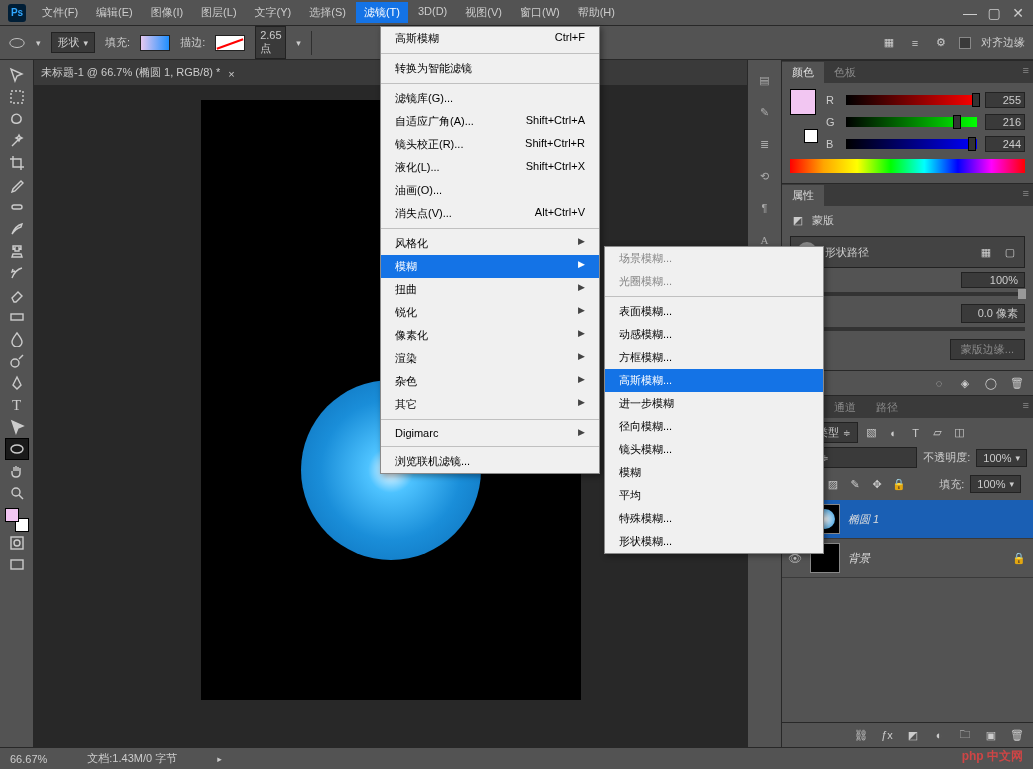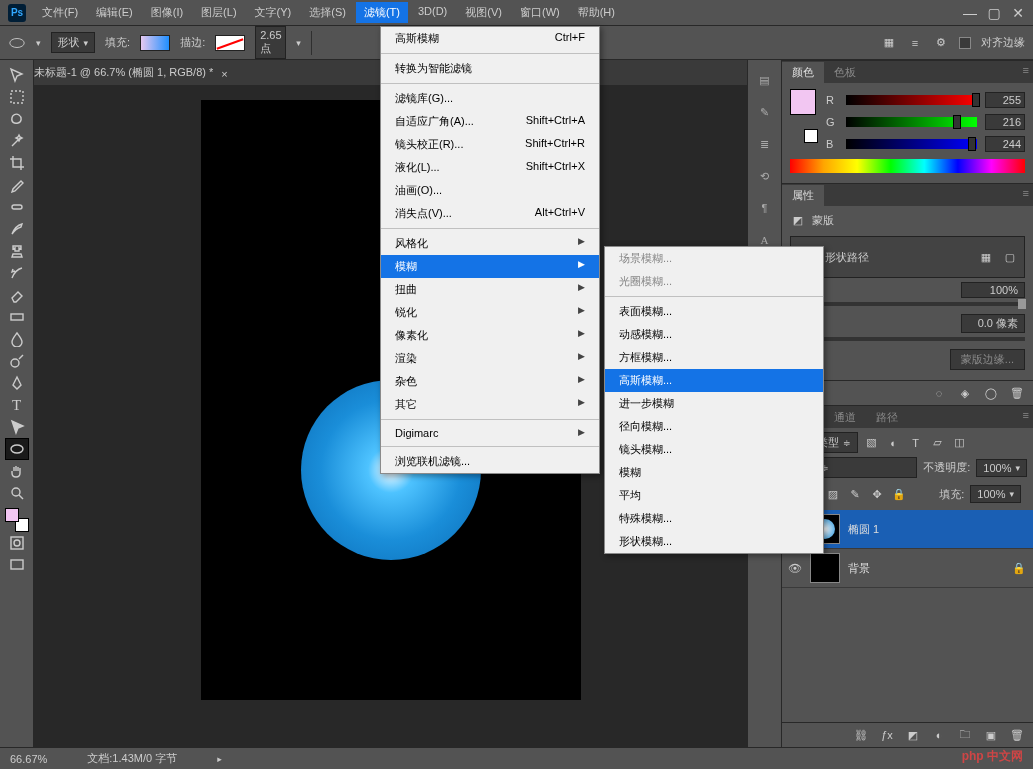--- a/index.html
+++ b/index.html
@@ -21,21 +21,21 @@
 .numfield{background:#3a3a3a;border:1px solid #222;padding:2px 4px;color:#ccc;width:31px}
 .main{display:flex;height:calc(100% - 60px - 22px);position:relative}
 .toolbar{width:34px;background:#535353;display:flex;flex-direction:column;align-items:center;gap:0;padding:4px 0;border-right:1px solid #282828}
 .tool{width:24px;height:22px;display:flex;align-items:center;justify-content:center;cursor:pointer;color:#ccc;font-size:14px;position:relative}
 .tool.sel{background:#1a1a1a;border:1px solid #000}
 .tool svg{width:16px;height:16px;stroke:#ccc;fill:none;stroke-width:1.4}
 .fg-bg{width:24px;height:24px;position:relative;margin-top:4px}
 .fg{width:14px;height:14px;background:#f2c6f2;border:1px solid #000;position:absolute;left:0;top:0}
 .bg{width:14px;height:14px;background:#fff;border:1px solid #000;position:absolute;right:0;bottom:0}
 .tab-strip{height:26px;background:#3a3a3a;display:flex;align-items:center;border-bottom:1px solid #282828}
-.doc-tab{padding:4px 0;color:#ccc;display:flex;align-items:flex-end;gap:8px}
+.doc-tab{padding:4px 7px;color:#ccc;display:flex;align-items:flex-end;gap:8px}
 .doc-tab .close{cursor:pointer}
 .canvas-wrap{flex:1;display:flex;flex-direction:column;background:#282828;position:relative}
 .canvas-area{flex:1;background:#282828;display:flex;align-items:flex-start;justify-content:center;padding:14px 40px;overflow:hidden}
 .art{width:380px;height:600px;background:#000;position:relative}
 .circ{position:absolute;left:100px;top:280px;width:180px;height:180px;border-radius:50%;background:radial-gradient(circle at 50% 50%,#ffffff 0%,#4ec3ff 18%,#1a8ed9 55%,#0a6bb5 100%)}
 .panels{width:252px;background:#535353;border-left:1px solid #282828;display:flex;flex-direction:column;height:100%}
 .dock-strip{width:34px;background:#535353;display:flex;flex-direction:column;align-items:center;gap:12px;padding:10px 0;border-left:1px solid #282828}
 .dock-ico{width:20px;height:20px;display:flex;align-items:center;justify-content:center;color:#aaa;cursor:pointer}
 .panel{background:#535353;border-top:1px solid #282828}
 .panel-tabs{display:flex;background:#3a3a3a;height:22px;align-items:center}
@@ -56,42 +56,42 @@
 .prop-row{display:flex;align-items:center;justify-content:space-between;padding:4px 0}
 .prop-row .lbl{color:#ccc}
 .prop-row .val{background:#3a3a3a;border:1px solid #222;padding:1px 6px;width:64px;text-align:right}
 .prop-slider{height:4px;background:#333;position:relative;margin-bottom:4px}
 .prop-slider .tk{position:absolute;top:-3px;width:8px;height:10px;background:#9a9a9a}
 .layer-row{display:flex;align-items:center;gap:8px;padding:4px 6px;border-bottom:1px solid #3a3a3a}
 .layer-row.sel{background:#1a5fb4}
 .eye{width:14px;color:#ccc;cursor:pointer}
 .thumb-sq{width:30px;height:30px;border:1px solid #888;background:#000;display:flex;align-items:center;justify-content:center}
 .thumb-sq .c{width:20px;height:20px;border-radius:50%;background:radial-gradient(circle,#fff,#1a8ed9)}
-.layer-name{color:#ddd;font-size:11px}
+.layer-name{color:#ddd;font-style:italic;font-size:11px}
 .layers-toolbar{display:flex;justify-content:flex-end;gap:10px;padding:4px 8px;border-top:1px solid #282828;color:#888}
 .lock-row{display:flex;align-items:center;gap:6px;padding:3px 6px}
 .dropdown-menu{position:absolute;background:#f0f0f0;color:#000;border:1px solid #8a8a8a;box-shadow:2px 2px 6px rgba(0,0,0,.4);z-index:100;min-width:220px}
 .dm-item{padding:4px 14px;display:flex;justify-content:space-between;cursor:pointer}
 .dm-item.hl{background:#1473e6;color:#fff}
 .dm-item.dis{color:#888}
 .dm-sub::after{content:"▶";font-size:9px;color:#444;margin-left:12px}
 .dm-item.hl.dm-sub::after{color:#fff}
 .dm-sep{border-top:1px solid #c0c0c0;margin:3px 0}
 .statusbar{position:absolute;bottom:0;left:0;right:0;height:22px;background:#535353;display:flex;align-items:center;color:#ccc;padding:0 10px;gap:40px;border-top:1px solid #282828}
 .opt-sep{width:1px;height:24px;background:#2f2f2f}
 .smallicon{width:16px;height:16px;display:inline-flex;align-items:center;justify-content:center;color:#ccc;cursor:pointer}
 .caret{font-size:9px;color:#ccc}
 .panel-mini-icons{position:absolute;right:4px;top:3px;display:flex;gap:6px;color:#888}
 .watermark{position:absolute;right:10px;bottom:4px;color:#d44;font-size:12px;font-weight:bold;opacity:.9}
 .adjust-lbl{color:#888;font-size:11px}
 .maskedge-btn{border:1px solid #222;background:#3a3a3a;padding:2px 10px;color:#888;margin-left:auto}
 .flex{display:flex;align-items:center}
 .gap6{gap:6px}
 .checkbox{width:12px;height:12px;border:1px solid #888;background:#3a3a3a;display:inline-block}
-.shape-path-chip{display:flex;align-items:center;gap:8px;background:#434343;border:1px solid #222;padding:4px 6px;height:42px}
+.shape-path-chip{display:flex;align-items:center;gap:8px;background:#434343;border:1px solid #222;padding:4px 6px;height:32px}
 .shape-thumb{width:20px;height:20px;border-radius:50%;background:#888}
 .opt-label{color:#ccc}
 </style>
 </head>
 <body>
 
 <div class="titlebar">
   <div class="ps-logo">Ps</div>
   <div class="menubar">
     <div class="menu-item">文件(F)</div>

